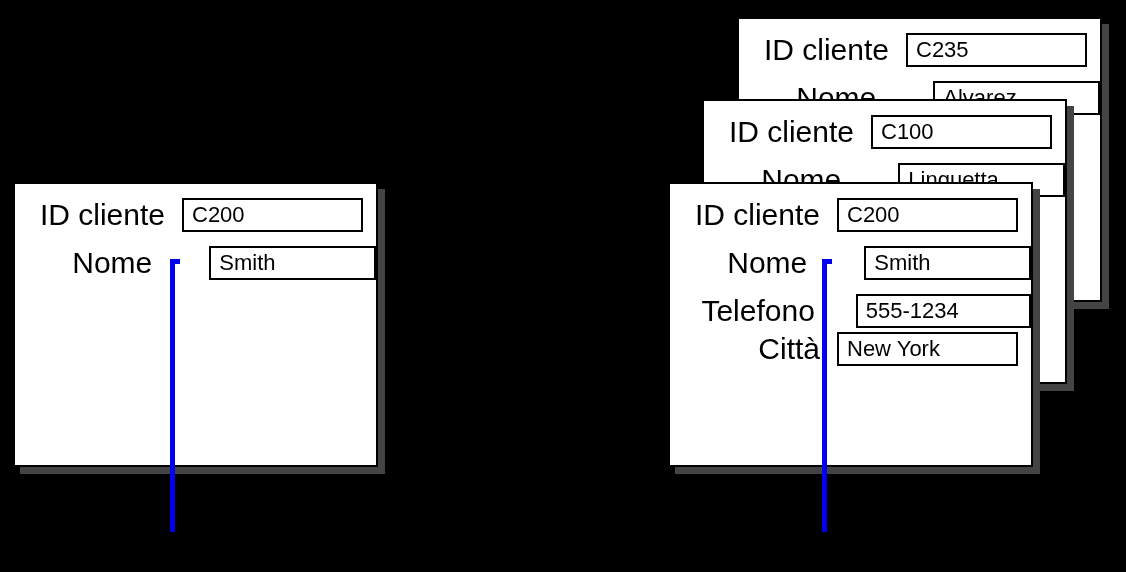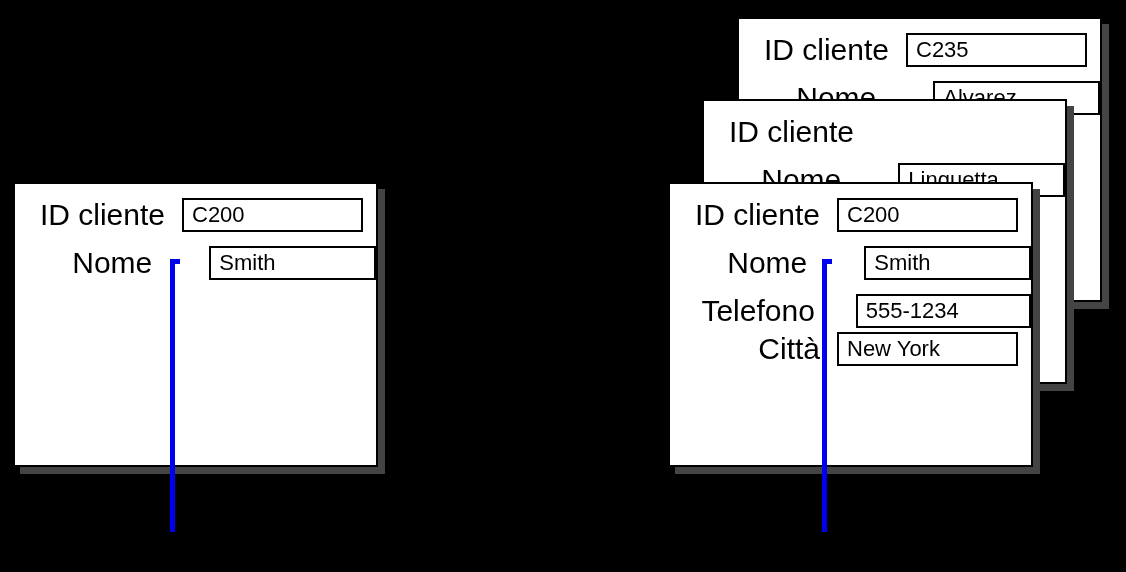--- a/index.html
+++ b/index.html
@@ -91,20 +91,21 @@
     </div>
     <div class="row row-2">
       <div class="flabel">Nome</div>
       <div class="finput">Alvarez</div>
     </div>
   </div>
 
   <div class="card card-middle">
     <div class="row row-1">
       <div class="flabel">ID cliente</div>
+      <div class="finput">C100</div>
     </div>
     <div class="row row-2">
       <div class="flabel">Nome</div>
       <div class="finput">Linguetta</div>
     </div>
   </div>
 
   <div class="card card-front">
     <div class="row row-1">
       <div class="flabel">ID cliente</div>

